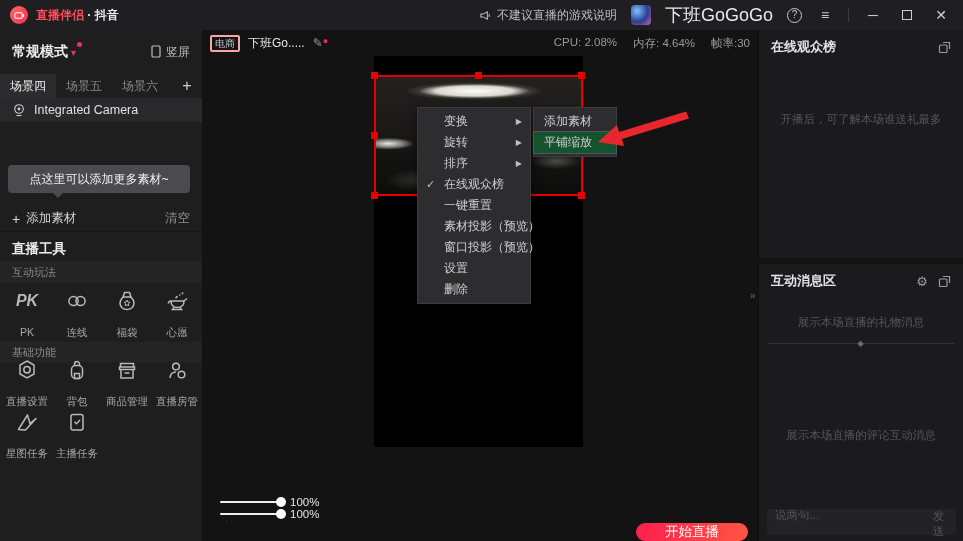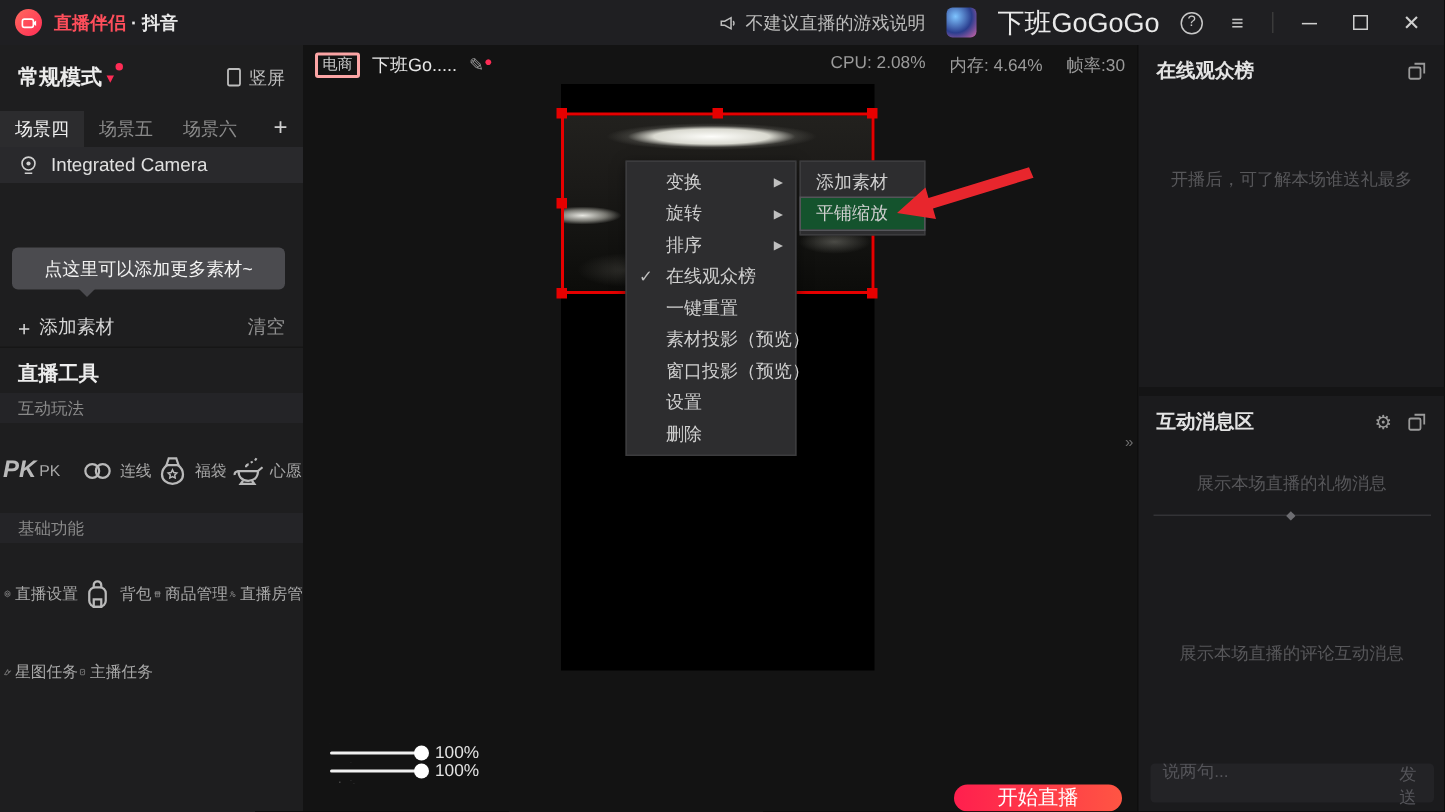--- a/index.html
+++ b/index.html
@@ -35,21 +35,21 @@
   .tab-add { margin-left:auto; width:30px; color:#cfcfcf; font-size:16px; display:flex; align-items:center; justify-content:center; }
   .source-row { height:24px; background:#29292c; display:flex; align-items:center; gap:8px; padding:0 12px; font-size:12.5px; color:#e0e0e0; }
   .tooltip { position:absolute; left:8px; top:135px; width:182px; height:28px; background:#4b4b4f; border-radius:4px; color:#f2f2f2; font-size:12px; display:flex; align-items:center; justify-content:center; }
   .tooltip:after { content:""; position:absolute; left:44px; bottom:-5px; border-left:6px solid transparent; border-right:6px solid transparent; border-top:6px solid #4b4b4f; }
   .add-row { position:absolute; left:0; top:176px; width:202px; height:26px; display:flex; align-items:center; padding:0 12px; font-size:12.5px; color:#d6d6d6; border-bottom:1px solid #161616; }
   .add-plus { font-size:14px; margin-right:6px; color:#d6d6d6; }
   .clear-btn { margin-left:auto; color:#8f8f8f; }
   .tools-title { position:absolute; left:12px; top:210px; font-size:13.5px; font-weight:bold; color:#ececec; }
   .subhead { position:absolute; left:0; width:202px; height:20px; background:#242427; color:#8a8a8a; font-size:11px; display:flex; align-items:center; padding-left:12px; }
   .tool-grid { position:absolute; left:2px; width:200px; display:flex; flex-wrap:wrap; }
-  .tool { width:50px; height:52px; display:flex; flex-direction:row; align-items:center; justify-content:flex-start; gap:2px; }
+  .tool { width:50px; height:52px; display:flex; flex-direction:column; align-items:center; justify-content:flex-start; gap:12px; }
   .tool svg { display:block; }
   .tool-label { font-size:10.5px; color:#a8a8a8; white-space:nowrap; }
   .pk-glyph { font-size:16px; font-style:italic; font-weight:bold; color:#b9b9b9; height:26px; line-height:26px; }
 
   
   .main { position:absolute; left:202px; top:30px; width:556px; height:511px; background:#131313; }
   .scene-bar { position:absolute; left:0; top:0; width:556px; height:26px; display:flex; align-items:center; padding:0 8px; }
   .badge { border:2px solid #fca5a5; border-radius:2px; color:#c9c9c9; font-size:10px; padding:0px 3px; line-height:13px; }
   .room-title { font-size:12px; color:#e6e6e6; margin-left:8px; }
   .pencil { color:#9a9a9a; font-size:12px; margin-left:8px; }
@@ -194,21 +194,21 @@
             <path d="M7 13c0 4 2.5 6.5 6.5 6.5S20 17 20 13z"></path>
             <path d="M7 13c-1.8 0-2.8 1.2-2.5 2.6M20 13l3-2.5M12 10.5c0-1.2 1-2 1.8-2M15.5 6.5l.6 1.2M19 4.5l-1 1.5"></path>
             <path d="M10 19.5l-1.5 2h9l-1.5-2"></path>
           </svg>
         <span class="tool-label">心愿</span>
       </div>
     </div>
 
     <div class="subhead" style="top:312px">基础功能</div>
 
-    <div class="tool-grid" style="top:340px">
+    <div class="tool-grid" style="top:327px">
       <div class="tool">
         <svg width="26" height="26" viewBox="0 0 26 26" fill="none" stroke="#b9b9b9" stroke-width="1.5">
             <path d="M13 4l7 4v9l-7 4-7-4V8z"></path>
             <circle cx="13" cy="12.8" r="3.2"></circle>
           </svg>
         <span class="tool-label">直播设置</span>
       </div>
       <div class="tool">
         <svg width="26" height="26" viewBox="0 0 26 26" fill="none" stroke="#b9b9b9" stroke-width="1.5">
             <path d="M10.5 8.5V7a2.5 2.5 0 0 1 5 0v1.5"></path>

